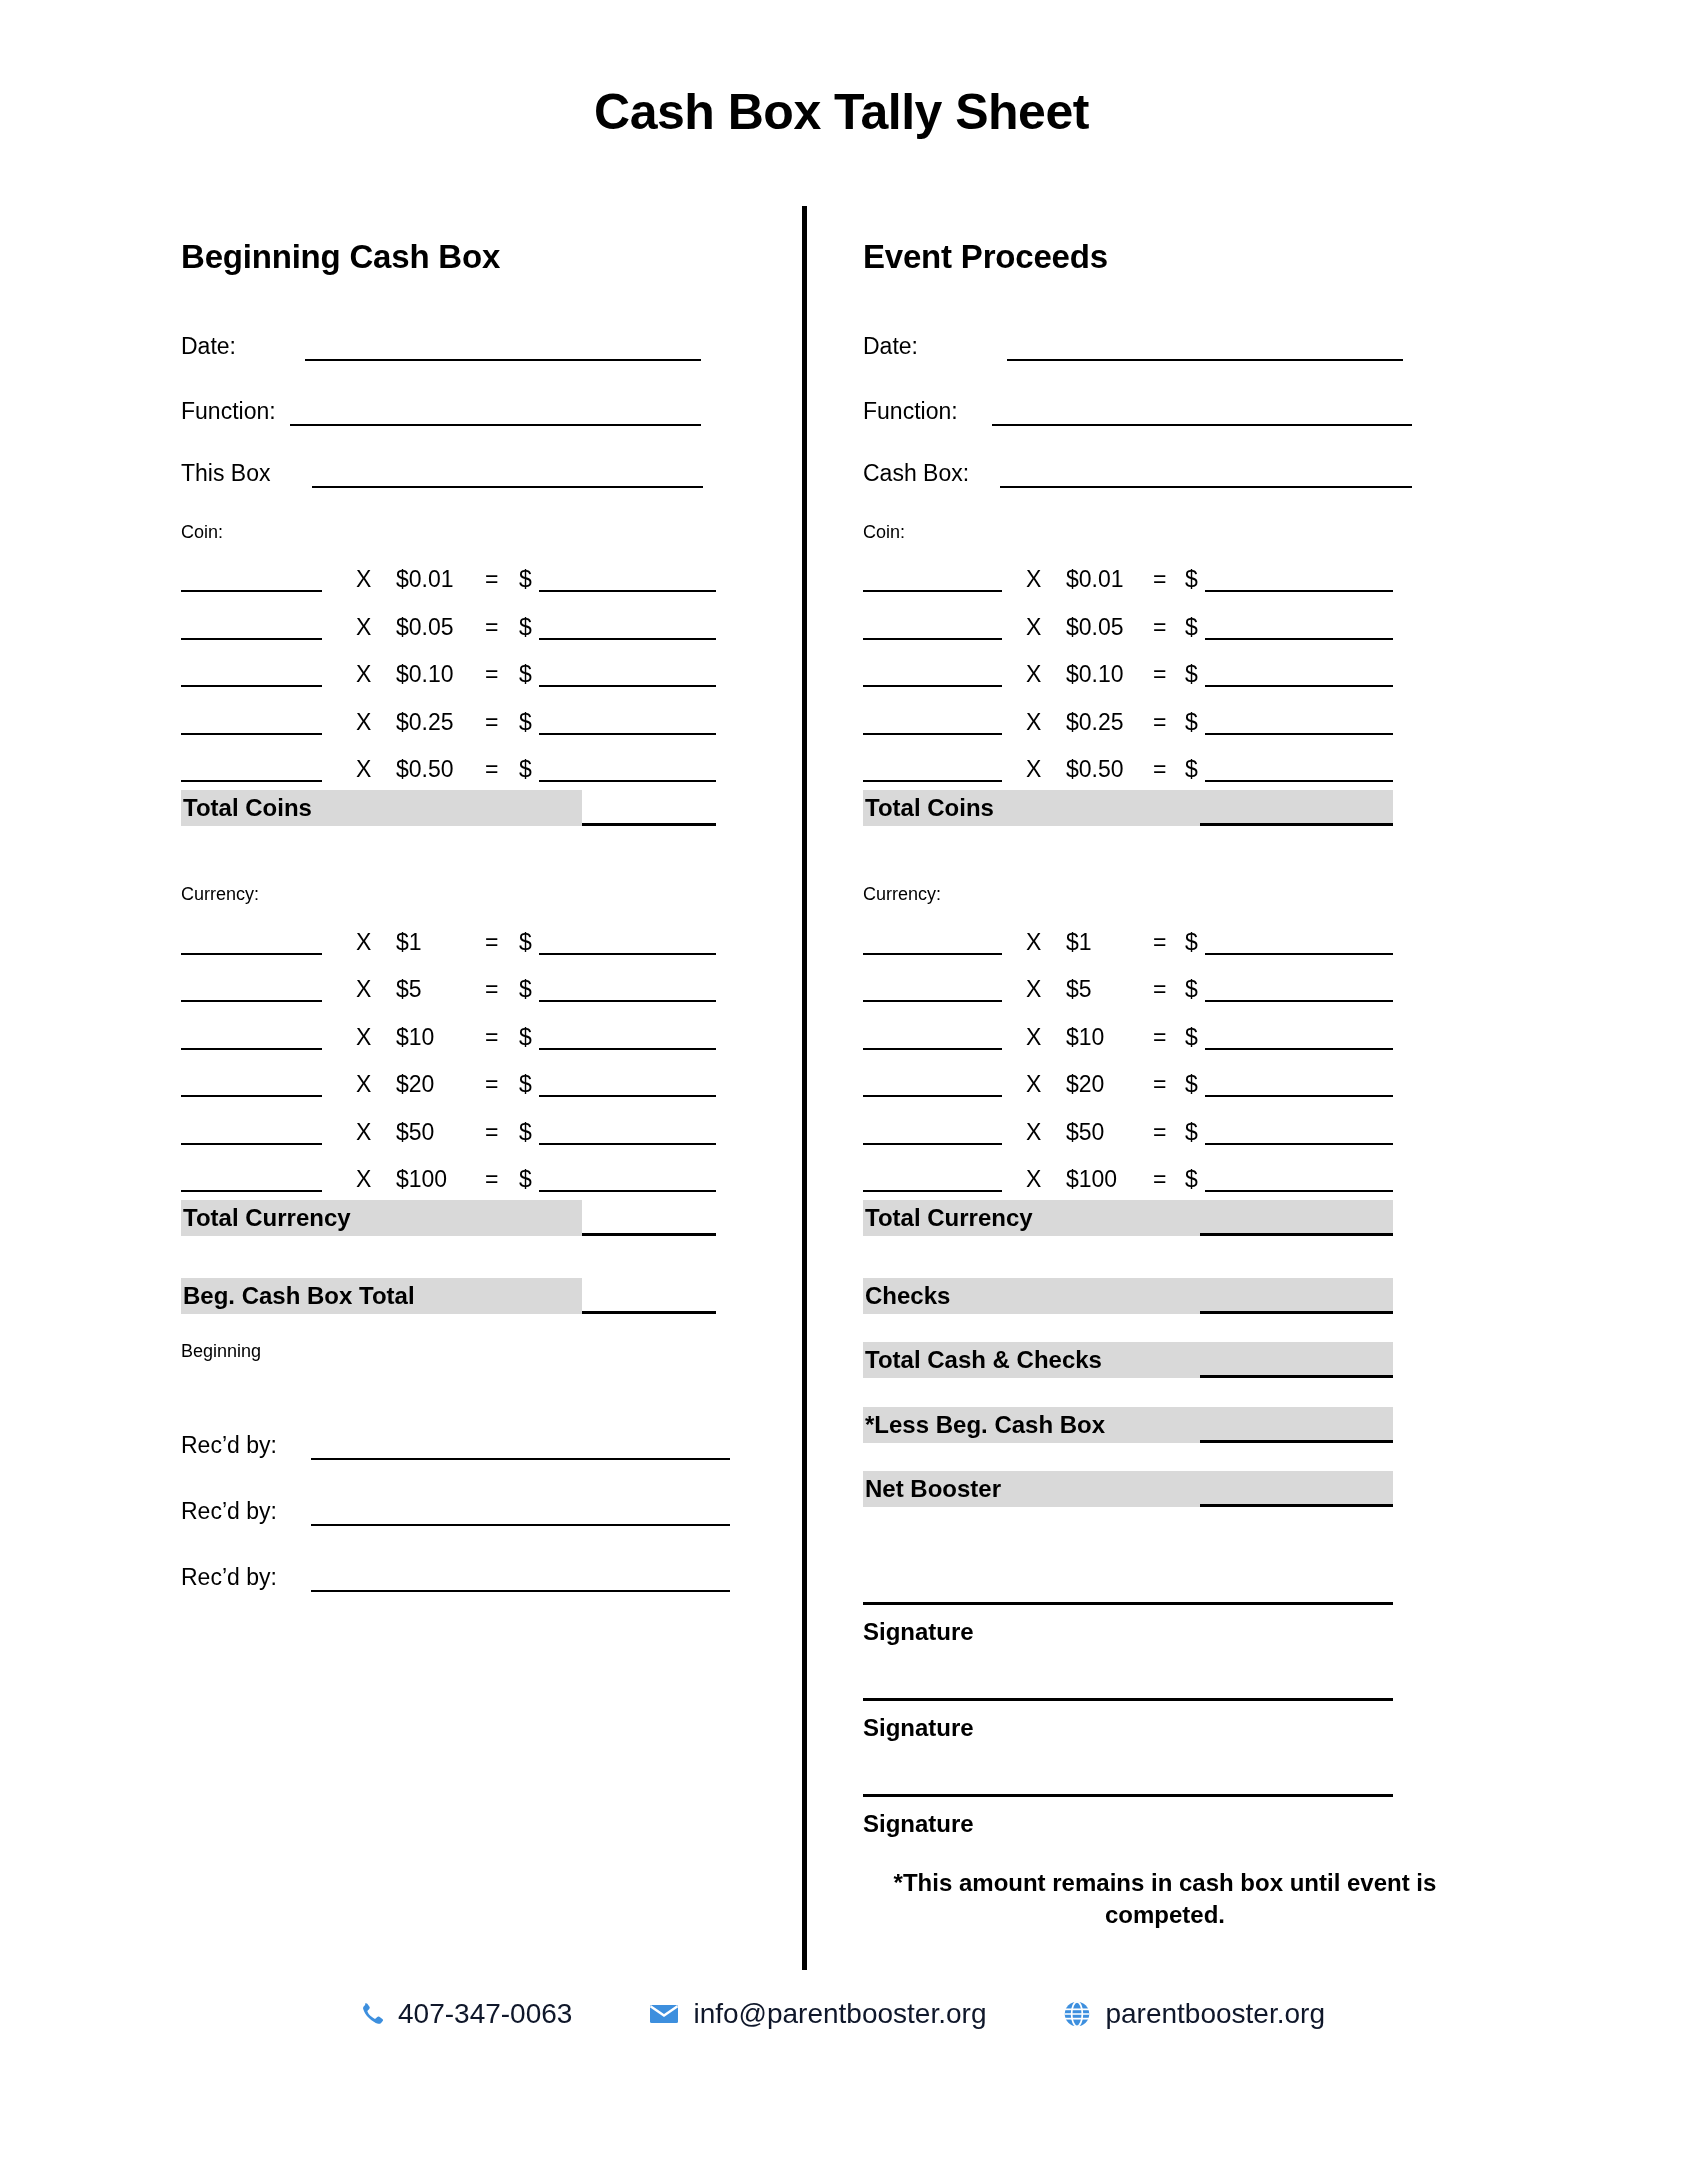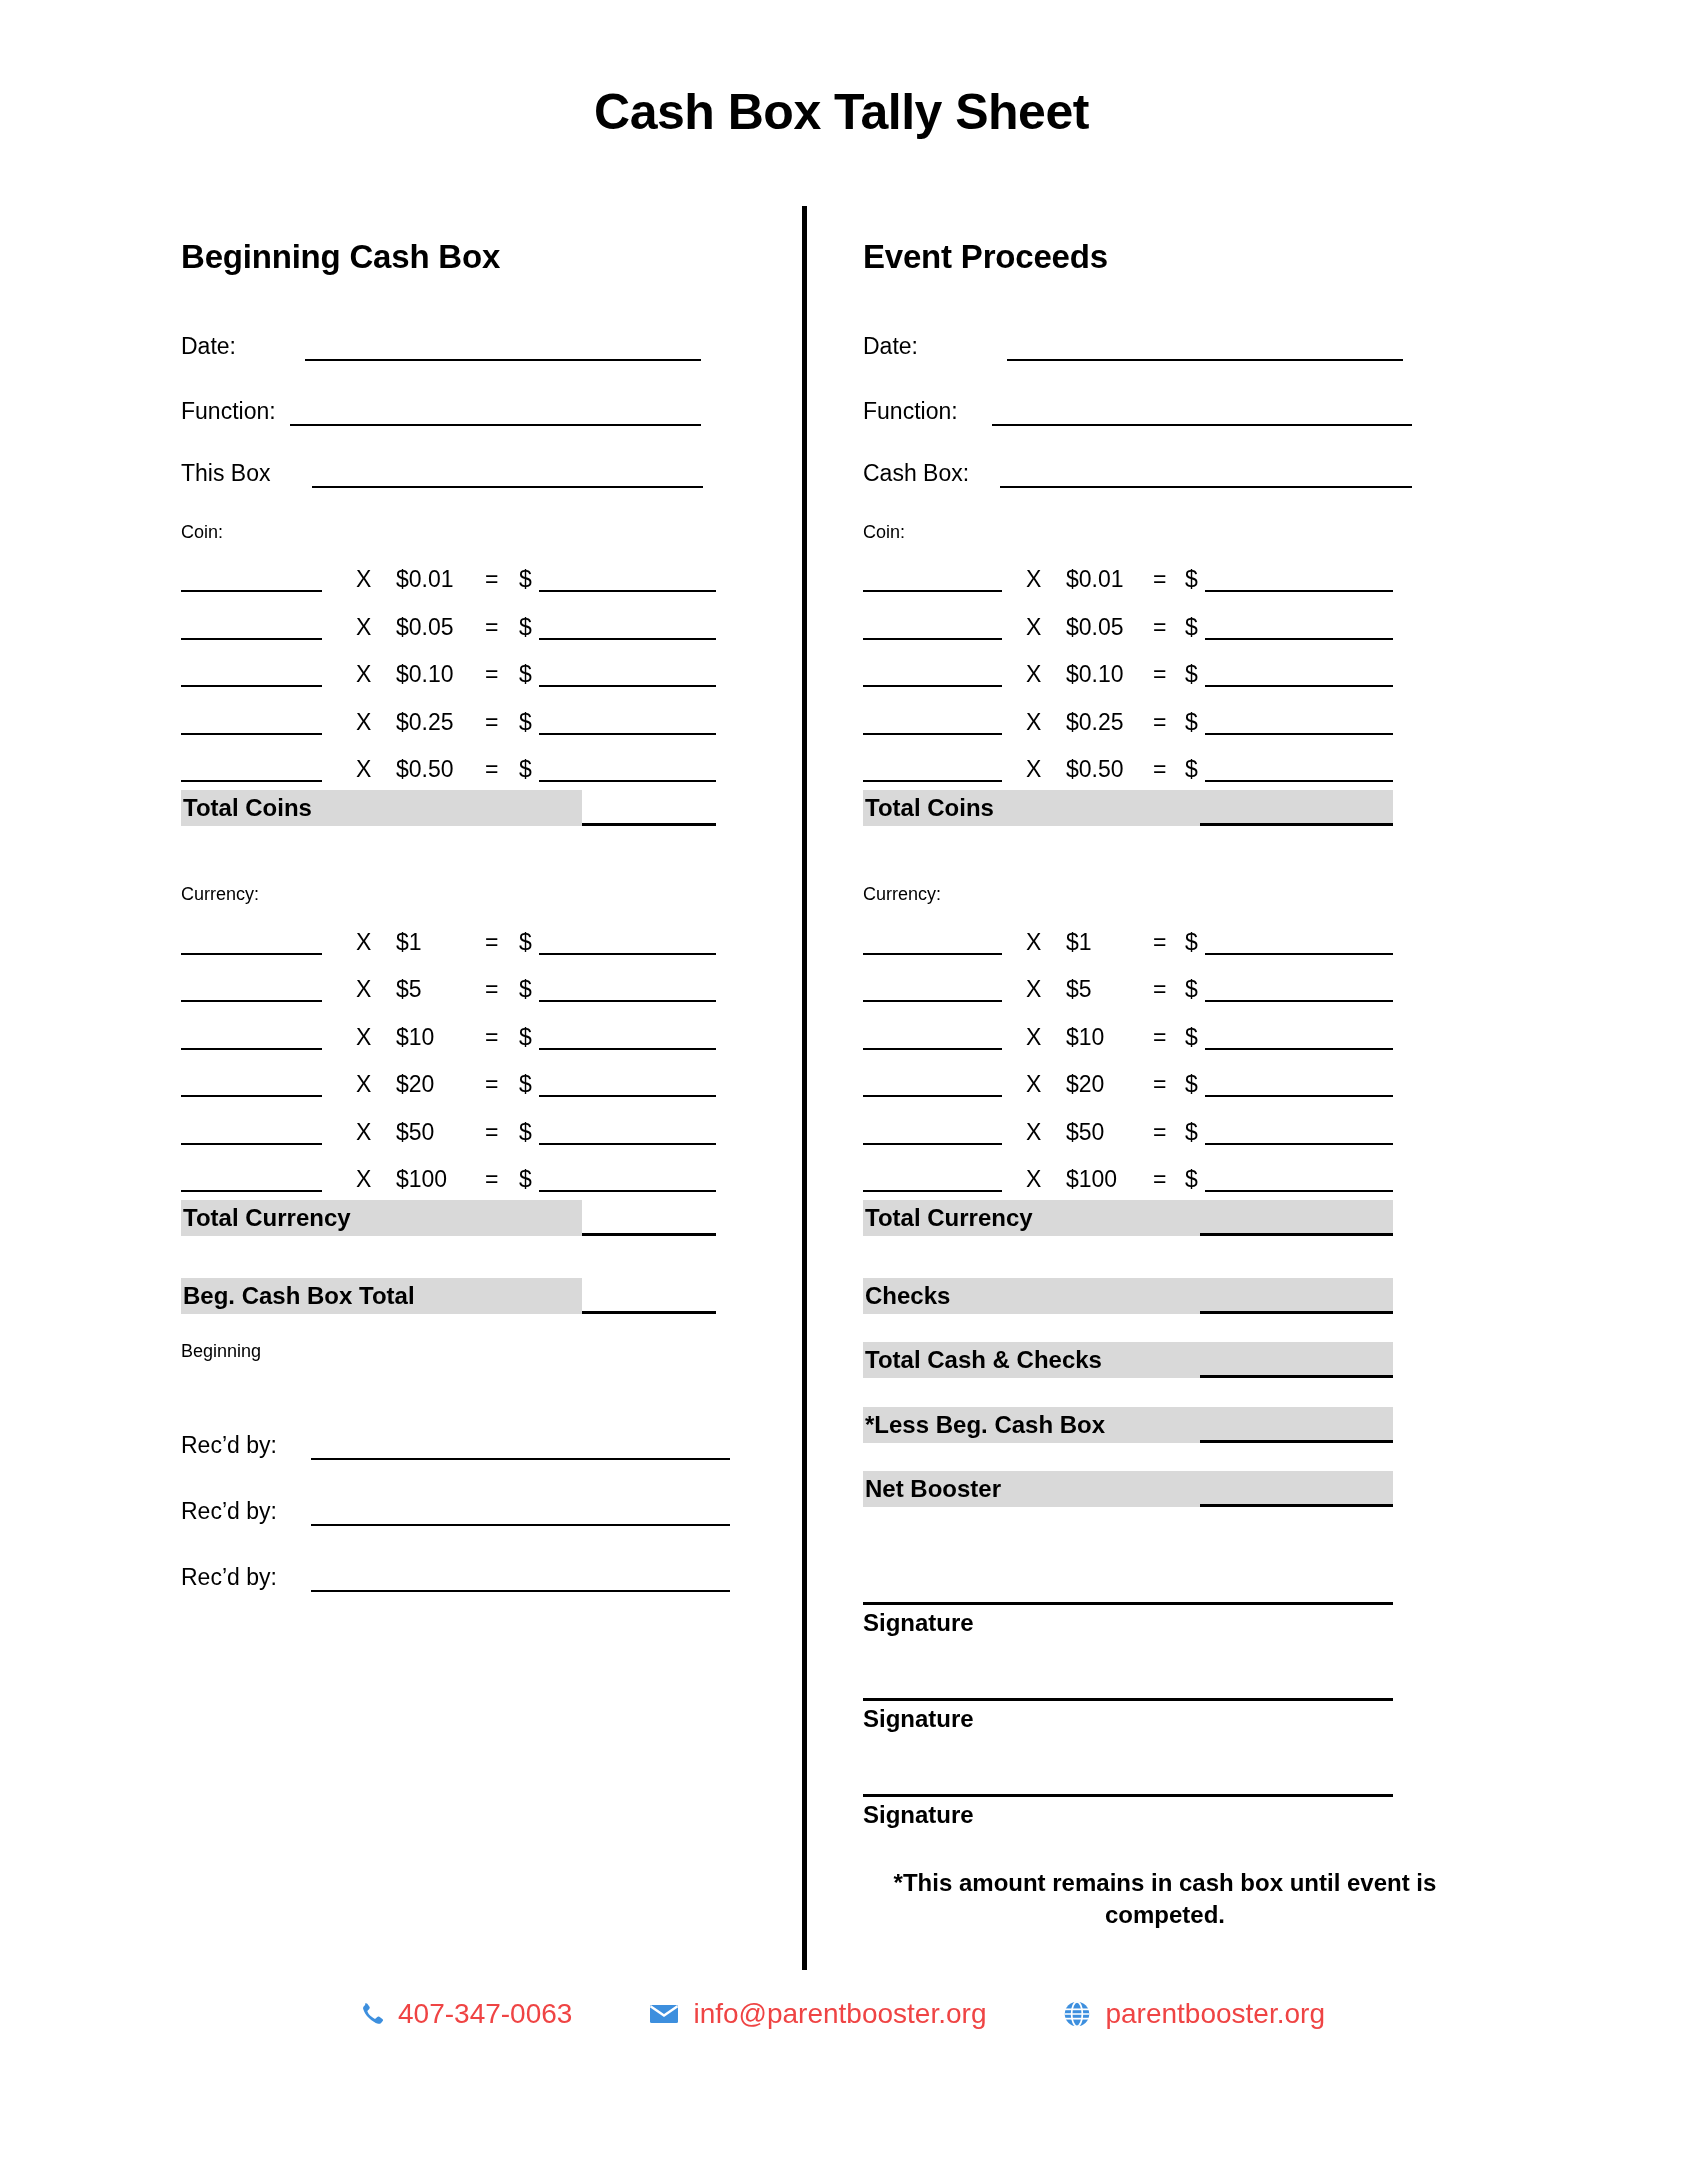--- a/index.html
+++ b/index.html
@@ -155,21 +155,21 @@
     position: absolute;
   }
   .sig-line {
     border-bottom: 3px solid #000;
     height: 0;
   }
   .sig-caption {
     font-size: 24px;
     font-weight: bold;
     line-height: 30px;
-    padding-top: 3px;
+    padding-top: 12px;
   }
 
   
   .footnote {
     position: absolute;
     font-size: 24px;
     font-weight: bold;
     line-height: 32px;
     width: 604px;
     text-align: center;
@@ -178,21 +178,21 @@
   
   .footer-contacts {
     position: absolute;
     left: 0;
     top: 1998px;
     width: 1683px;
     display: flex;
     justify-content: center;
     align-items: center;
     gap: 77px;
-    color: #ef4444;
+    color: #0f172a;
     font-size: 28px;
   }
   .contact {
     display: flex;
     align-items: center;
     gap: 14px;
     white-space: nowrap;
   }
   .contact svg { display: block; }
   .copyright {

